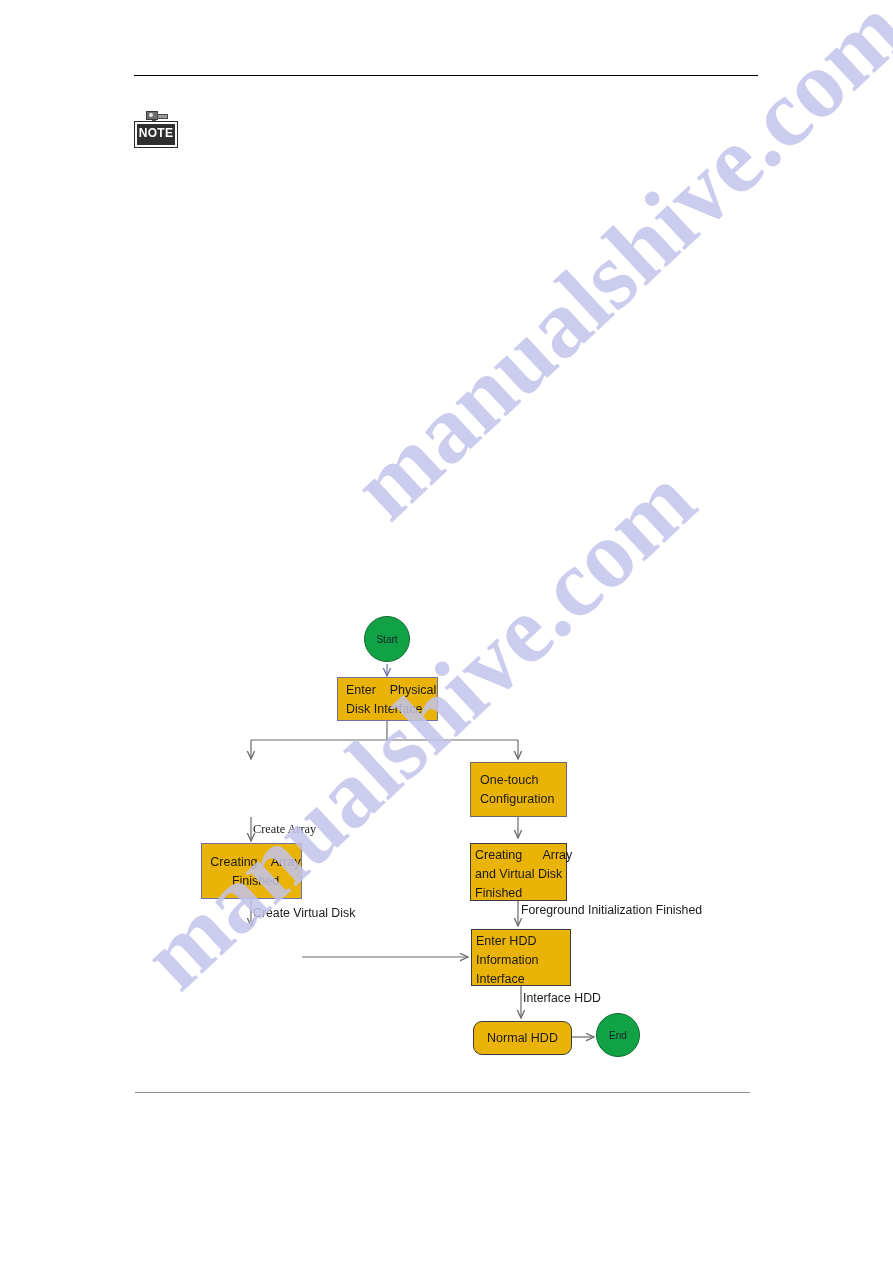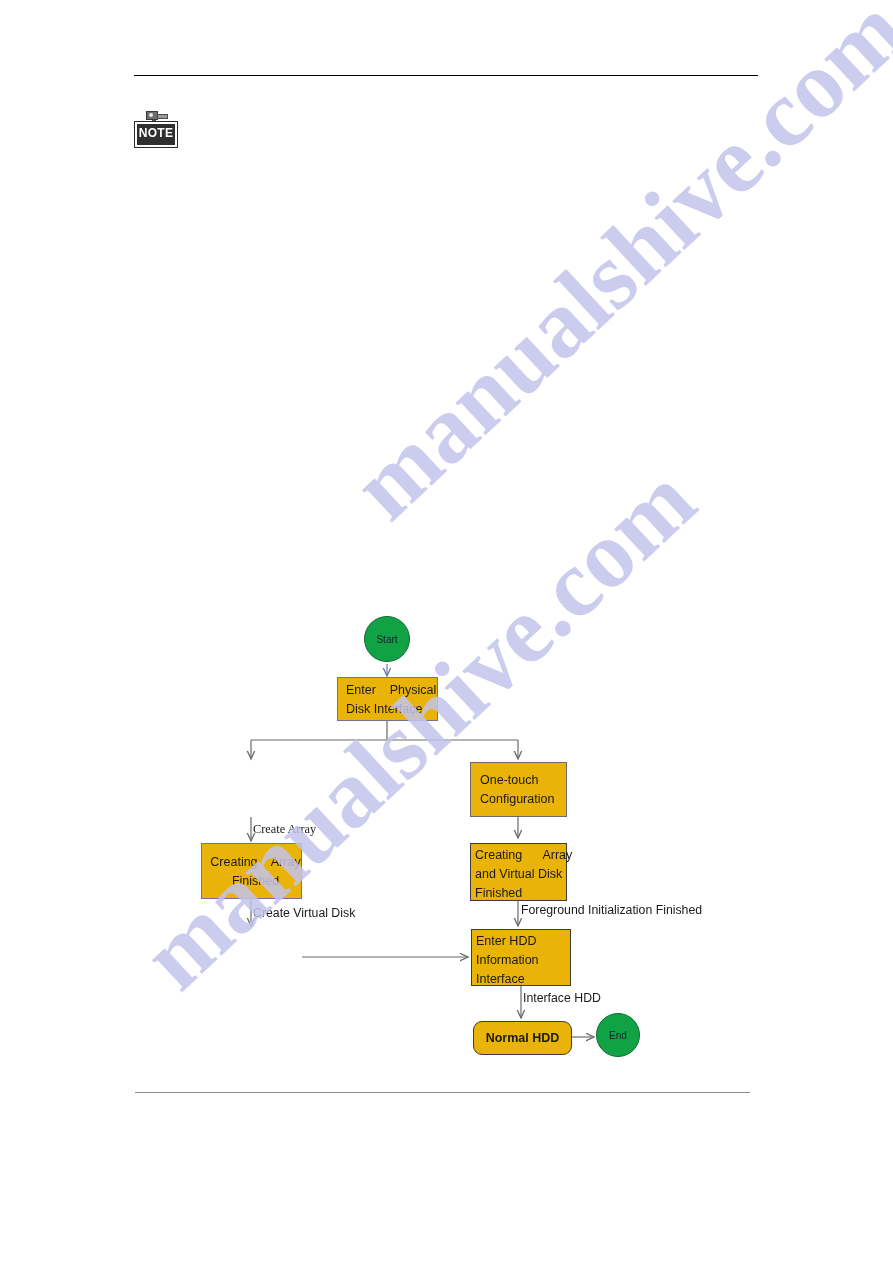--- a/index.html
+++ b/index.html
@@ -275,21 +275,21 @@
 Finished</span>
     </div>
 
 
     <div class="node box-dark" style="left:471px; top:929px; width:100px; height:57px; padding:2px 0 0 4px;">
       <span class="txt">Enter HDD
 Information
 Interface</span>
     </div>
 
-    <div class="node box-dark rounded" style="left:473px; top:1021px; width:99px; height:34px; padding:7px 0 0 0; text-align:center;font-weight:bold;">
+    <div class="node box-dark rounded" style="left:473px; top:1021px; width:99px; height:34px; padding:7px 0 0 0; text-align:center;">
       <span class="txt" style="white-space:normal;">Normal HDD</span>
     </div>
 
     <div class="circle" style="left:596px; top:1013px; width:44px; height:44px; line-height:44px;">End</div>
 
     <div class="edge-label" style="left:253px; top:822px;font-family:Liberation Serif, serif;">Create Array</div>
 
     <div class="edge-label" style="left:253px; top:906px;">Create Virtual Disk</div>
 
     <div class="edge-label" style="left:521px; top:903px;">Foreground Initialization Finished</div>

